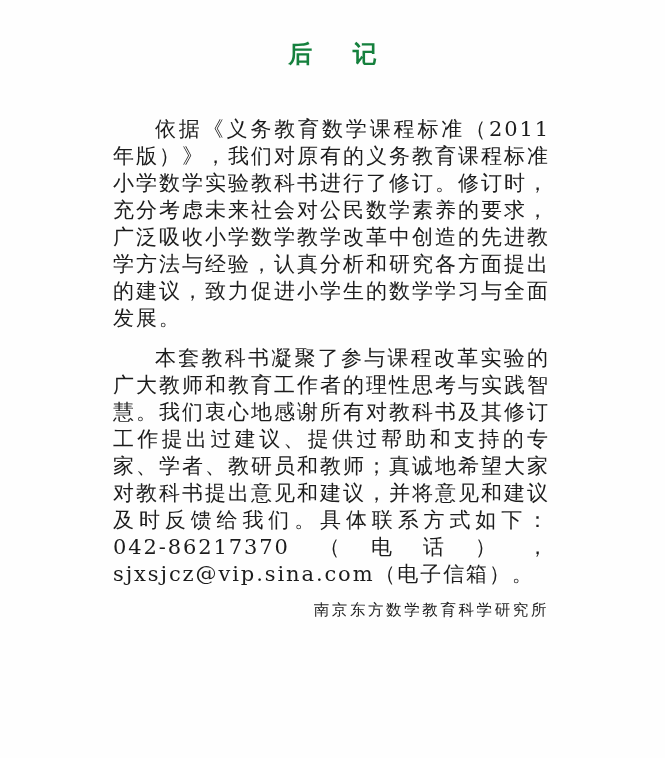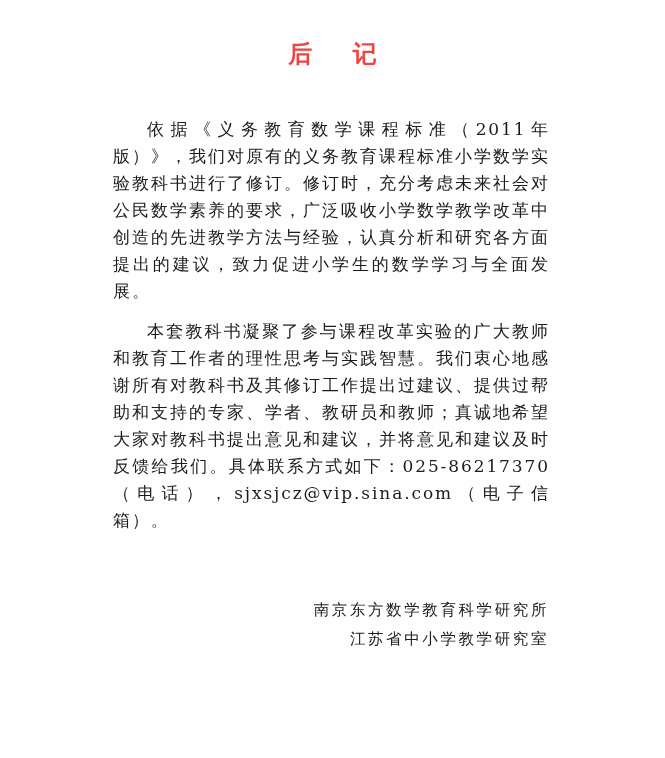--- a/index.html
+++ b/index.html
@@ -25,33 +25,33 @@
     .title {
       position: absolute;
       top: 38px;
       left: 0;
       width: 665px;
       text-align: center;
       font-family: "DejaVu Sans", "Liberation Sans", sans-serif;
       font-size: 24px;
       font-weight: bold;
       letter-spacing: 16px;
-      color: #ef4444;
+      color: #15803d;
       padding-left: 16px;
       box-sizing: border-box;
     }
     .body {
       position: absolute;
       left: 113px;
       top: 116px;
       width: 437px;
     }
     .para {
       margin: 0 0 13px 0;
-      font-size: 17px;
+      font-size: 21px;
       line-height: 27px;
       text-indent: 2em;
       text-align: justify;
       letter-spacing: 1.9px;
       color: #1c1c1c;
     }
     .signature {
       position: absolute;
       right: 116px;
       top: 596px;
@@ -64,20 +64,19 @@
     .signature div { white-space: nowrap; margin-left: 36px; }
   </style>
 </head>
 <body>
 
 <div class="page">
   <div class="title">后 记</div>
 
   <div class="body">
     <p class="para">依据《义务教育数学课程标准（2011年版）》，我们对原有的义务教育课程标准小学数学实验教科书进行了修订。修订时，充分考虑未来社会对公民数学素养的要求，广泛吸收小学数学教学改革中创造的先进教学方法与经验，认真分析和研究各方面提出的建议，致力促进小学生的数学学习与全面发展。</p>
-    <p class="para">本套教科书凝聚了参与课程改革实验的广大教师和教育工作者的理性思考与实践智慧。我们衷心地感谢所有对教科书及其修订工作提出过建议、提供过帮助和支持的专家、学者、教研员和教师；真诚地希望大家对教科书提出意见和建议，并将意见和建议及时反馈给我们。具体联系方式如下：025-86217370（电话），sjxsjcz@vip.sina.com（电子信箱）。</p>
+    <p class="para">本套教科书凝聚了参与课程改革实验的广大教师和教育工作者的理性思考与实践智慧。我们衷心地感谢所有对教科书及其修订工作提出过建议、提供过帮助和支持的专家、学者、教研员和教师；真诚地希望大家对教科书提出意见和建议，并将意见和建议及时反馈给我们。具体联系方式如下：042-86217370（电话），sjxsjcz@vip.sina.com（电子信箱）。</p>
   </div>
 
   <div class="signature">
     <div>南京东方数学教育科学研究所</div>
-    <div>江苏省中小学教学研究室</div>
   </div>
 </div>
 
 </body></html>

